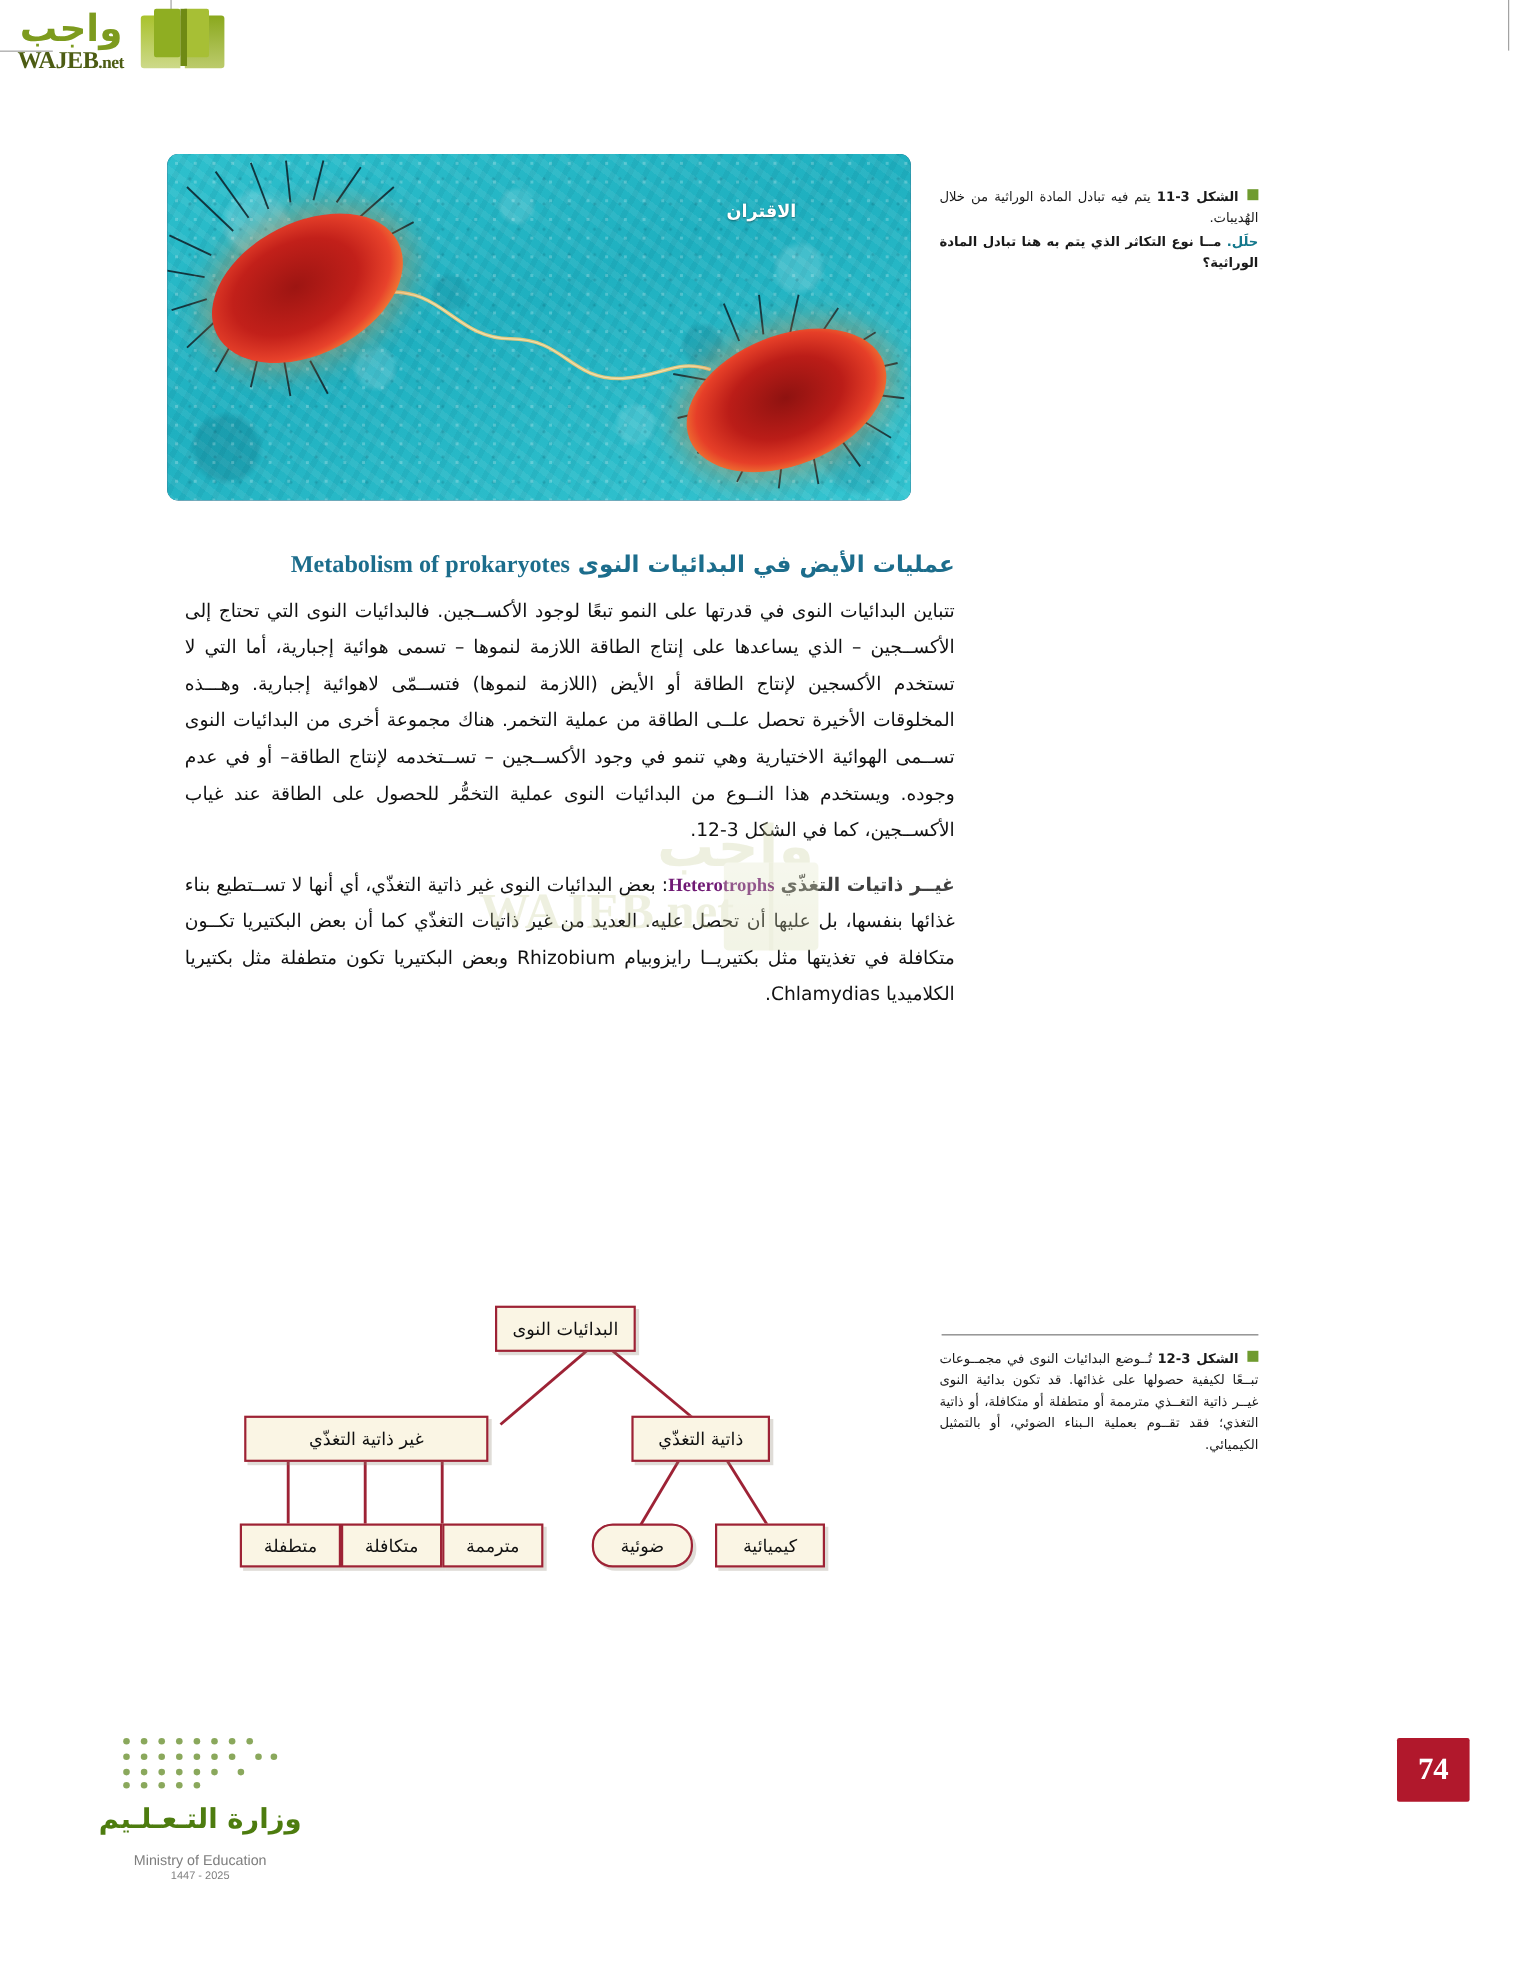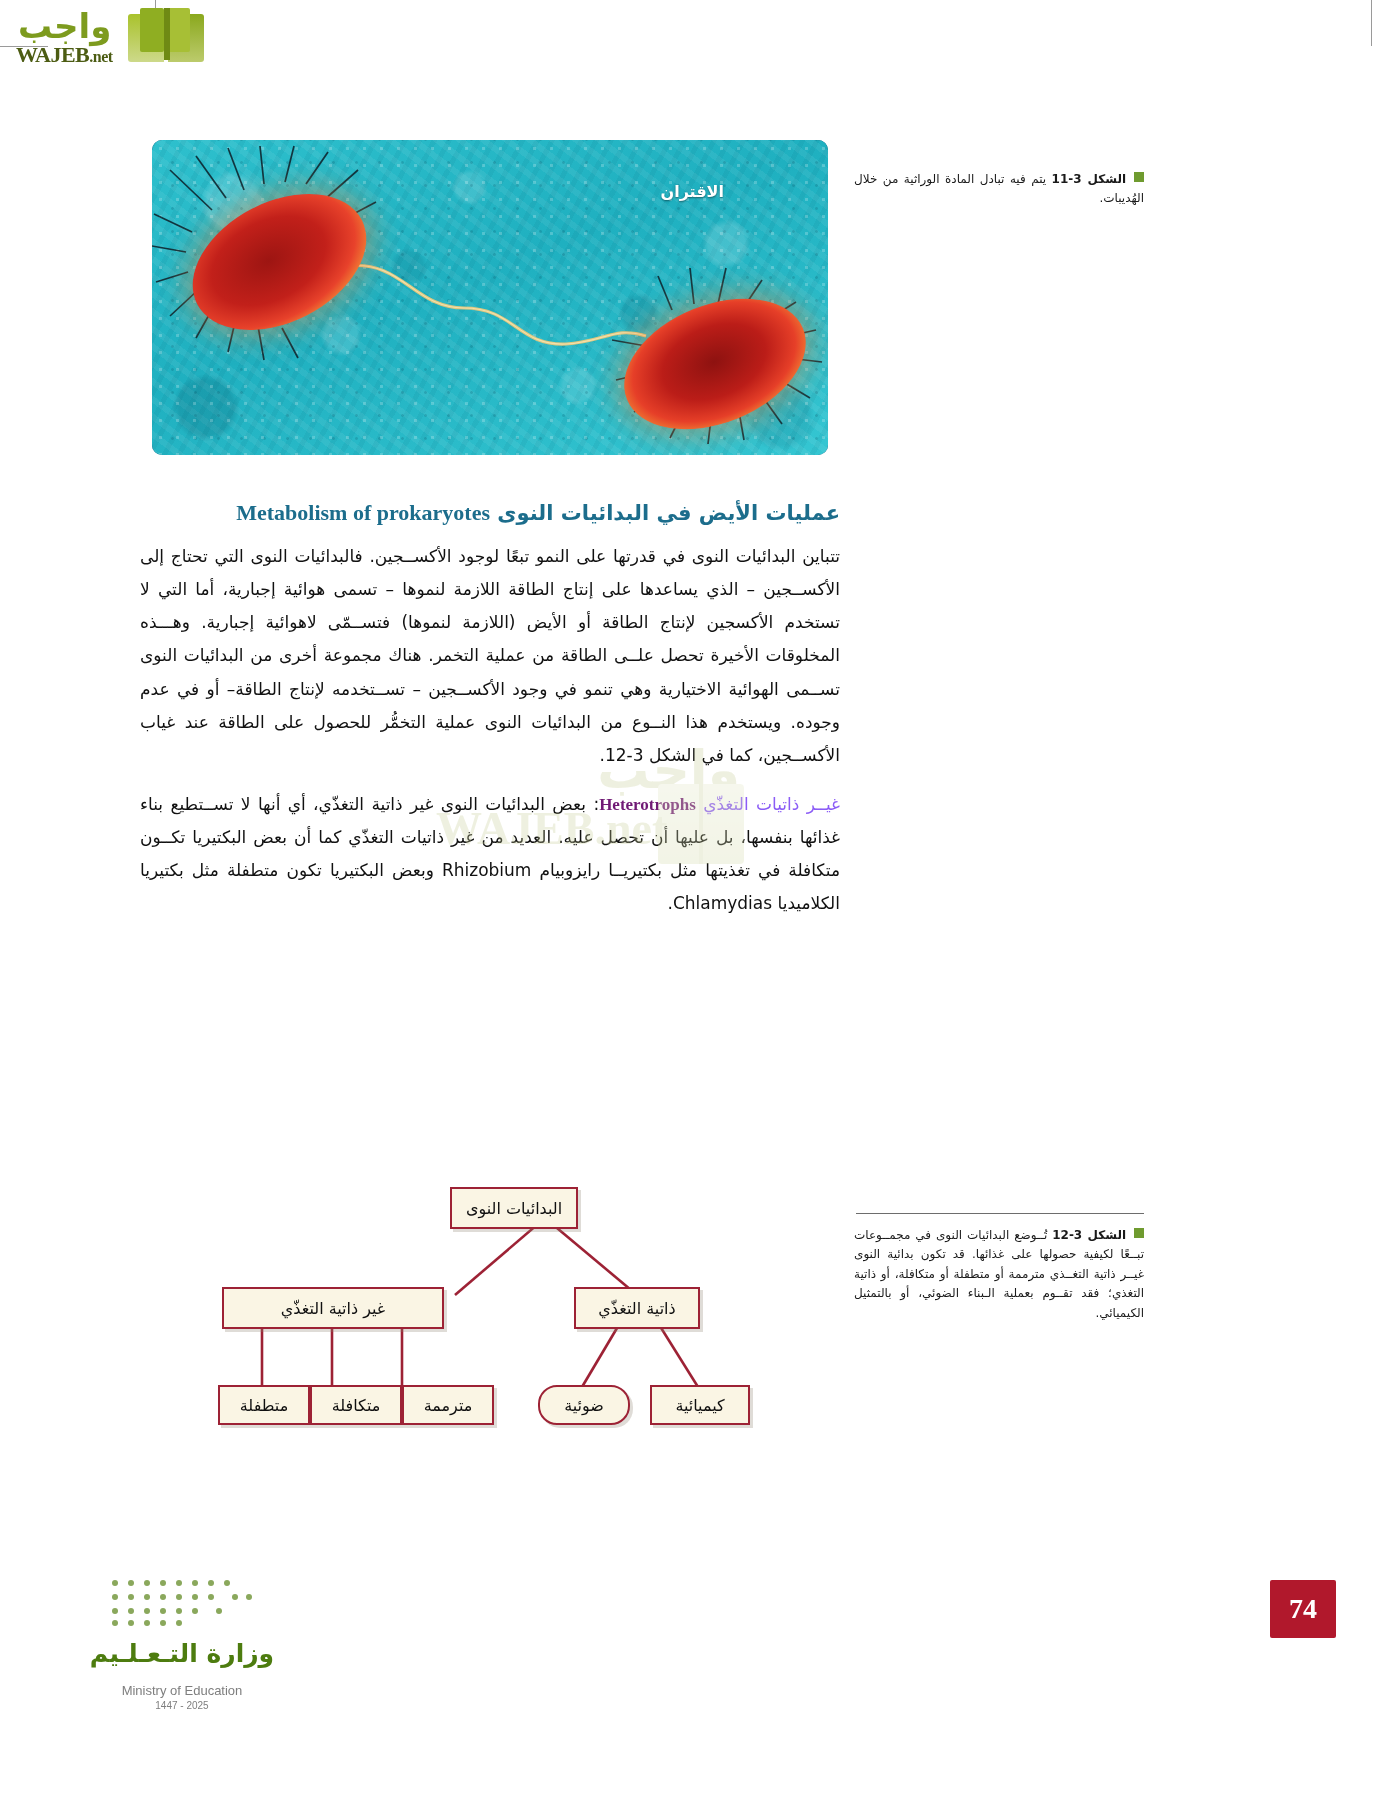--- a/index.html
+++ b/index.html
@@ -177,21 +177,21 @@
     font-weight: bold;
     display: block;
     margin-top: 2px;
     line-height: 1.6;
   }
   .cap-q-lead { color: #14788c; font-weight: bold; }
 
   
   .main-col {
     position: absolute;
-    right: 556px;
+    right: 528px;
     top: 500px;
     width: 700px;
     direction: rtl;
     text-align: justify;
     margin-left: 28px;
   }
   .section-head {
     font-size: 21px;
     font-weight: bold;
     color: #1c6d8c;
@@ -208,22 +208,22 @@
   p.body-text {
     margin: 0 0 16px 0;
     font-size: 17px;
     line-height: 1.95;
     color: #111111;
     text-align: justify;
     text-align-last: right;
     font-family: "DejaVu Sans", sans-serif;
   }
   .term-red {
-    color: #8b5cf6;
-    font-weight: normal;
+    color: #404040;
+    font-weight: bold;
   }
   .term-en {
     font-family: "Liberation Serif", serif;
     font-weight: bold;
     color: #701a75;
   }
 
   
   .page-watermark {
     position: absolute;
@@ -381,20 +381,21 @@
 
   <div class="cell cell-a"></div>
   <div class="cell cell-b"></div>
 
   <div class="photo-label">الاقتران</div>
 </div>
 
 <div class="side-caption caption-1">
   <div class="cap-body">
     <span class="cap-bullet"></span><span class="cap-strong">الشكل 3-11</span><span> يتم فيه تبادل المادة الوراثية من خلال الهُديبات.</span>
+    <span class="cap-q"><span class="cap-q-lead">حلَل.</span><span> مــا نوع التكاثر الذي يتم به هنا تبادل المادة الوراثية؟</span></span>
   </div>
 </div>
 
 <div class="main-col">
 
   <h2 class="section-head">
     <span>عمليات الأيض في البدائيات النوى</span>
     <span class="en">Metabolism of prokaryotes</span>
   </h2>
 

